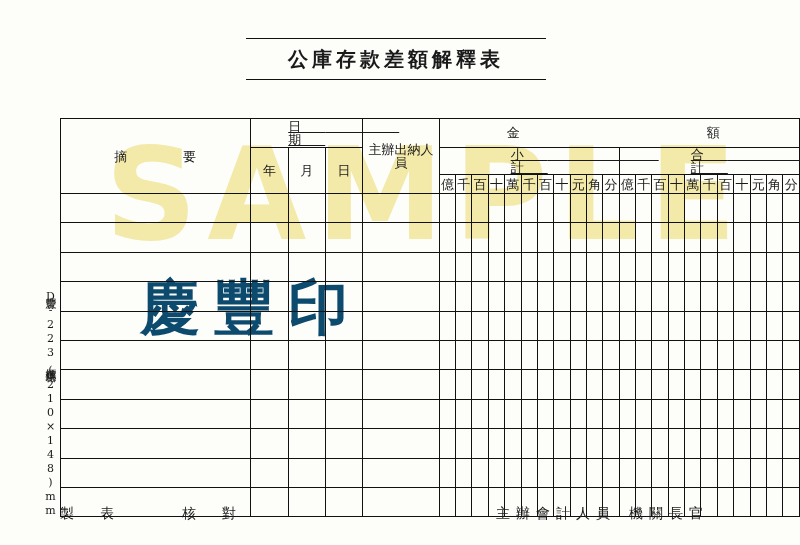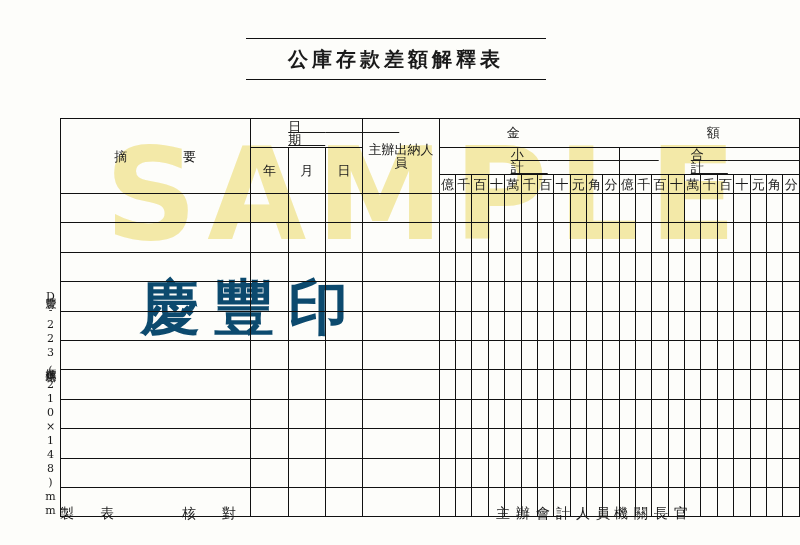--- a/index.html
+++ b/index.html
@@ -184,21 +184,21 @@
   }
   .footer span {
     position: absolute;
     white-space: nowrap;
     letter-spacing: 6px;
   }
   .ft-1 { left: 0px; }
   .ft-2 { left: 122px; }
   .ft-3 { left: 232px; }
   .ft-4 { left: 390px; margin-left: 46px; }
-  .ft-5 { left: 554px; }
+  .ft-5 { left: 569px; }
 </style>
 </head>
 <body>
 
 <div class="page">
 
   <div class="watermark">
     <div class="wm-big">SAMPLE</div>
     <div class="wm-cn">慶豐印</div>
   </div>

